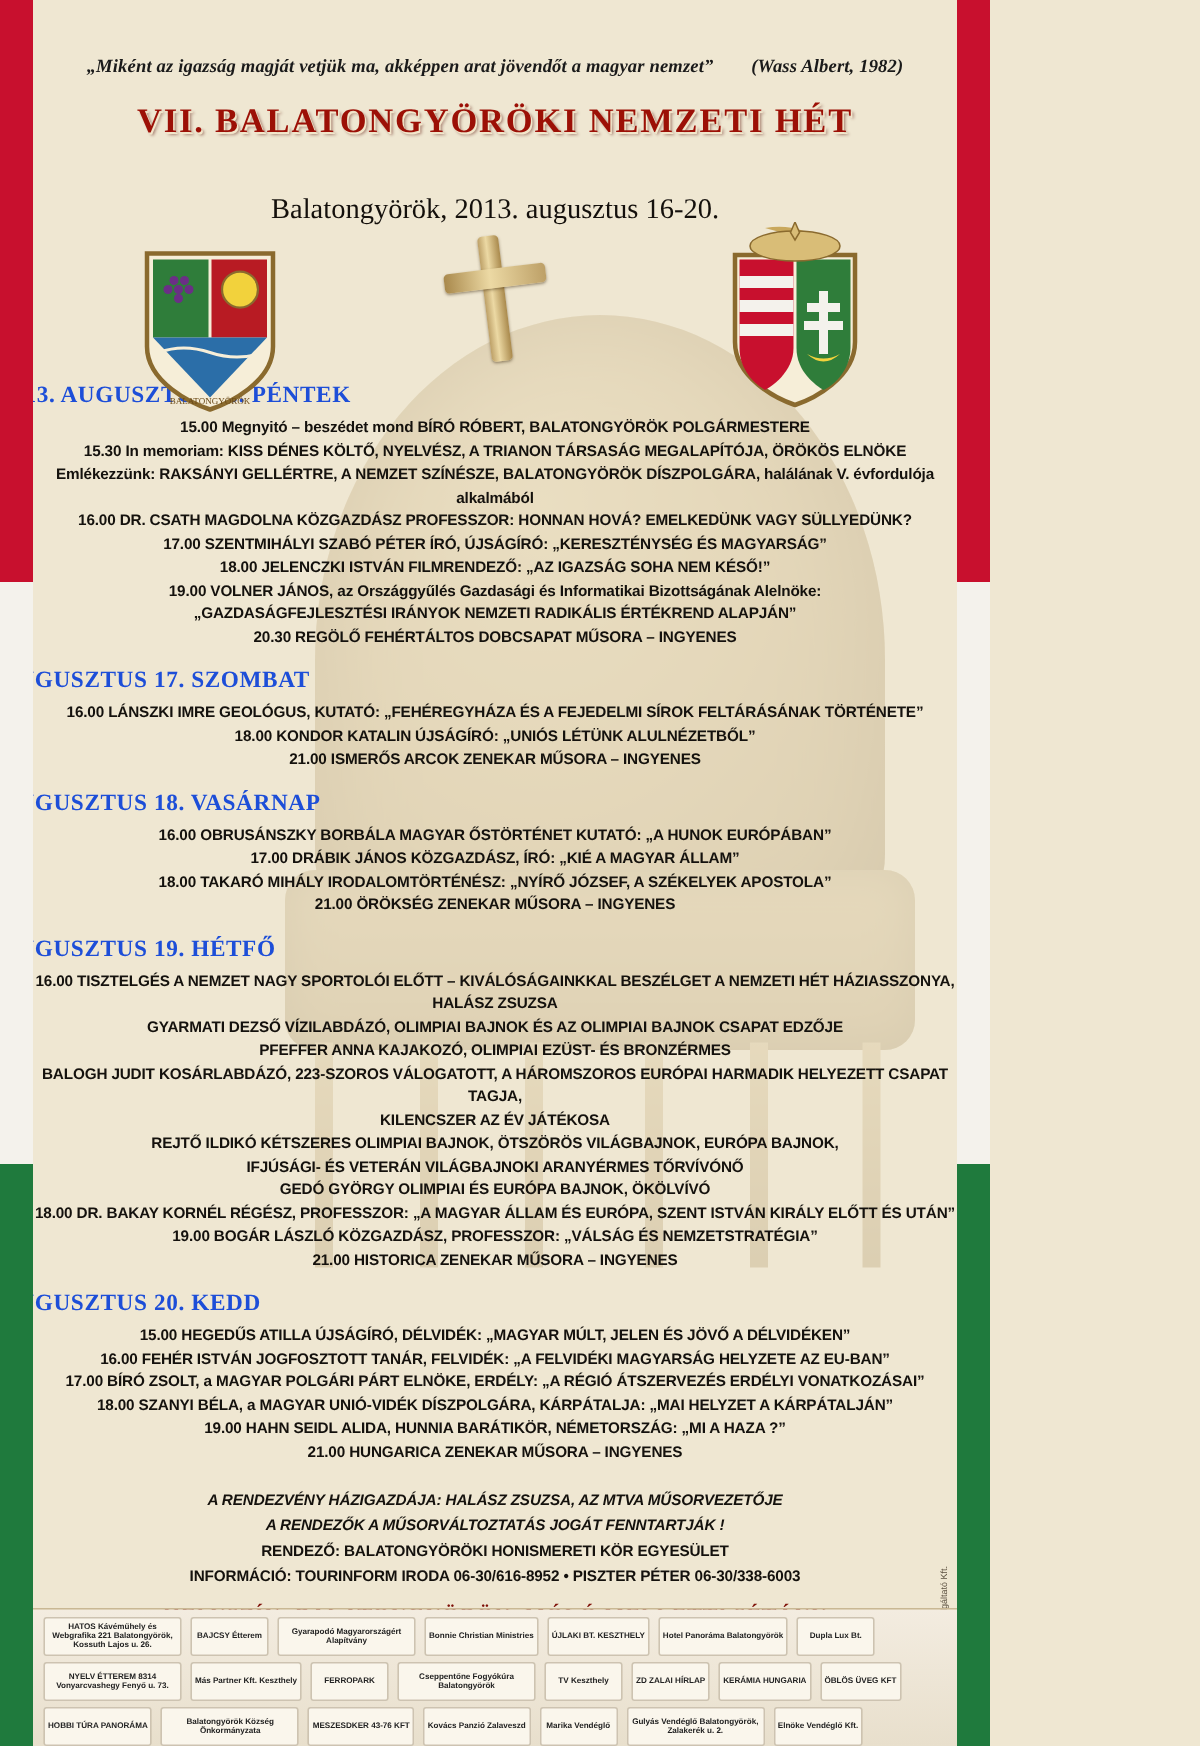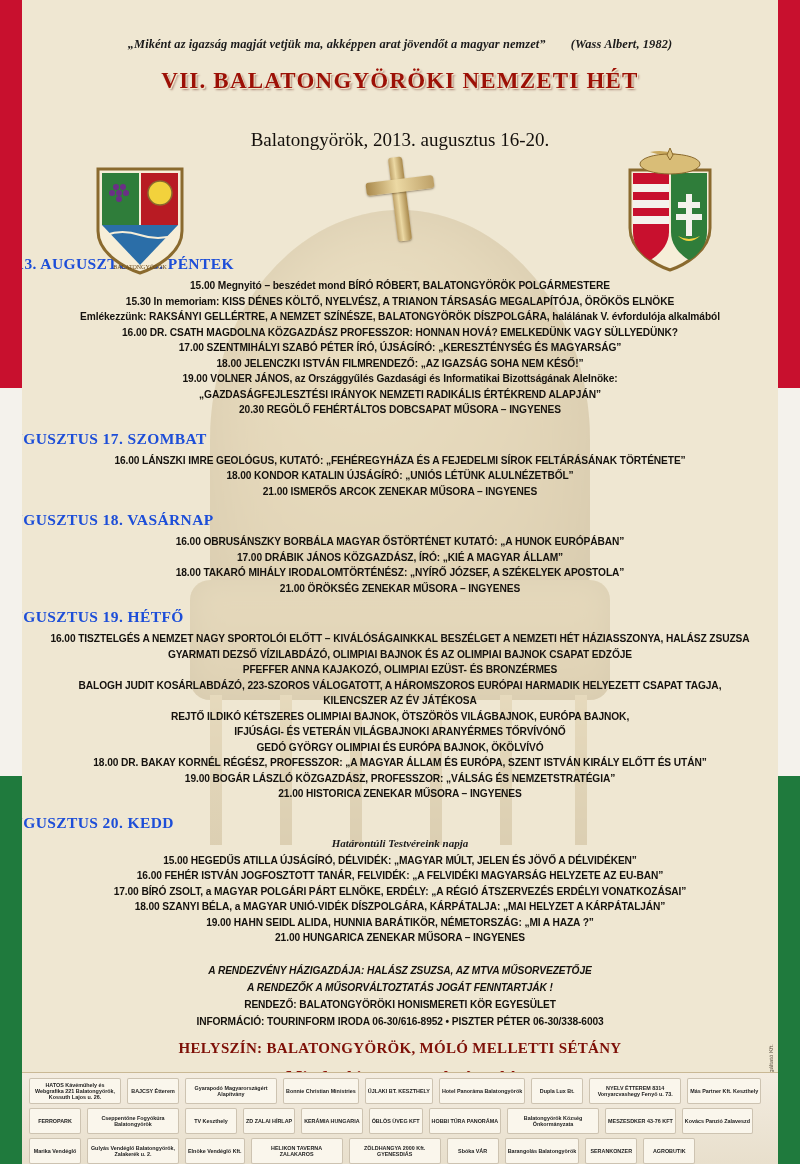--- a/index.html
+++ b/index.html
@@ -8,21 +8,21 @@
   }
   body {
     width: 800px;
     height: 1164px;
     font-family: "Liberation Sans", sans-serif;
     background: #efe7d2;
     overflow: hidden;
   }
   .poster {
     position: relative;
-    width: 800px;
+    width: 660px;
     height: 1164px;
     box-sizing: border-box;
     background:
       radial-gradient(ellipse at 50% 46%, rgba(255,250,230,0.55) 0%, rgba(222,205,166,0.35) 38%, rgba(196,174,131,0.30) 60%, rgba(160,135,92,0.25) 100%),
       linear-gradient(180deg, #efe6cf 0%, #e6d9ba 25%, #ded0ae 50%, #e2d5b4 75%, #ead fff 100%),
       #e4d6b4;
     overflow: hidden;
   }
   
   .flagbar {
@@ -378,21 +378,20 @@
       <div class="line">REJTŐ ILDIKÓ KÉTSZERES OLIMPIAI BAJNOK, ÖTSZÖRÖS VILÁGBAJNOK, EURÓPA BAJNOK,</div>
       <div class="line">IFJÚSÁGI- ÉS VETERÁN VILÁGBAJNOKI ARANYÉRMES TŐRVÍVÓNŐ</div>
       <div class="line">GEDÓ  GYÖRGY  OLIMPIAI ÉS EURÓPA BAJNOK, ÖKÖLVÍVÓ</div>
       <div class="line">18.00  DR. BAKAY KORNÉL RÉGÉSZ, PROFESSZOR: „A MAGYAR ÁLLAM ÉS EURÓPA, SZENT ISTVÁN KIRÁLY ELŐTT ÉS UTÁN”</div>
       <div class="line">19.00  BOGÁR LÁSZLÓ KÖZGAZDÁSZ, PROFESSZOR: „VÁLSÁG ÉS NEMZETSTRATÉGIA”</div>
       <div class="line">21.00  HISTORICA ZENEKAR MŰSORA – INGYENES</div>
     </div>
 
     <div class="day">
       <div class="day-title">AUGUSZTUS 20. KEDD</div>
-      <div class="day-sub">Határontúli Testvéreink napja</div>
       <div class="line">15.00  HEGEDŰS ATILLA ÚJSÁGÍRÓ, DÉLVIDÉK: „MAGYAR MÚLT, JELEN ÉS JÖVŐ A DÉLVIDÉKEN”</div>
       <div class="line">16.00  FEHÉR ISTVÁN JOGFOSZTOTT TANÁR, FELVIDÉK: „A FELVIDÉKI MAGYARSÁG HELYZETE AZ EU-BAN”</div>
       <div class="line">17.00  BÍRÓ ZSOLT, a MAGYAR POLGÁRI PÁRT ELNÖKE, ERDÉLY: „A RÉGIÓ ÁTSZERVEZÉS ERDÉLYI VONATKOZÁSAI”</div>
       <div class="line">18.00  SZANYI BÉLA, a MAGYAR UNIÓ-VIDÉK DÍSZPOLGÁRA, KÁRPÁTALJA: „MAI HELYZET A KÁRPÁTALJÁN”</div>
       <div class="line">19.00  HAHN SEIDL ALIDA, HUNNIA BARÁTIKÖR, NÉMETORSZÁG: „MI A HAZA ?”</div>
       <div class="line">21.00  HUNGARICA ZENEKAR MŰSORA – INGYENES</div>
     </div>
 
     <div class="closing">
       <div class="line it">A RENDEZVÉNY HÁZIGAZDÁJA: HALÁSZ  ZSUZSA,  AZ MTVA MŰSORVEZETŐJE</div>

